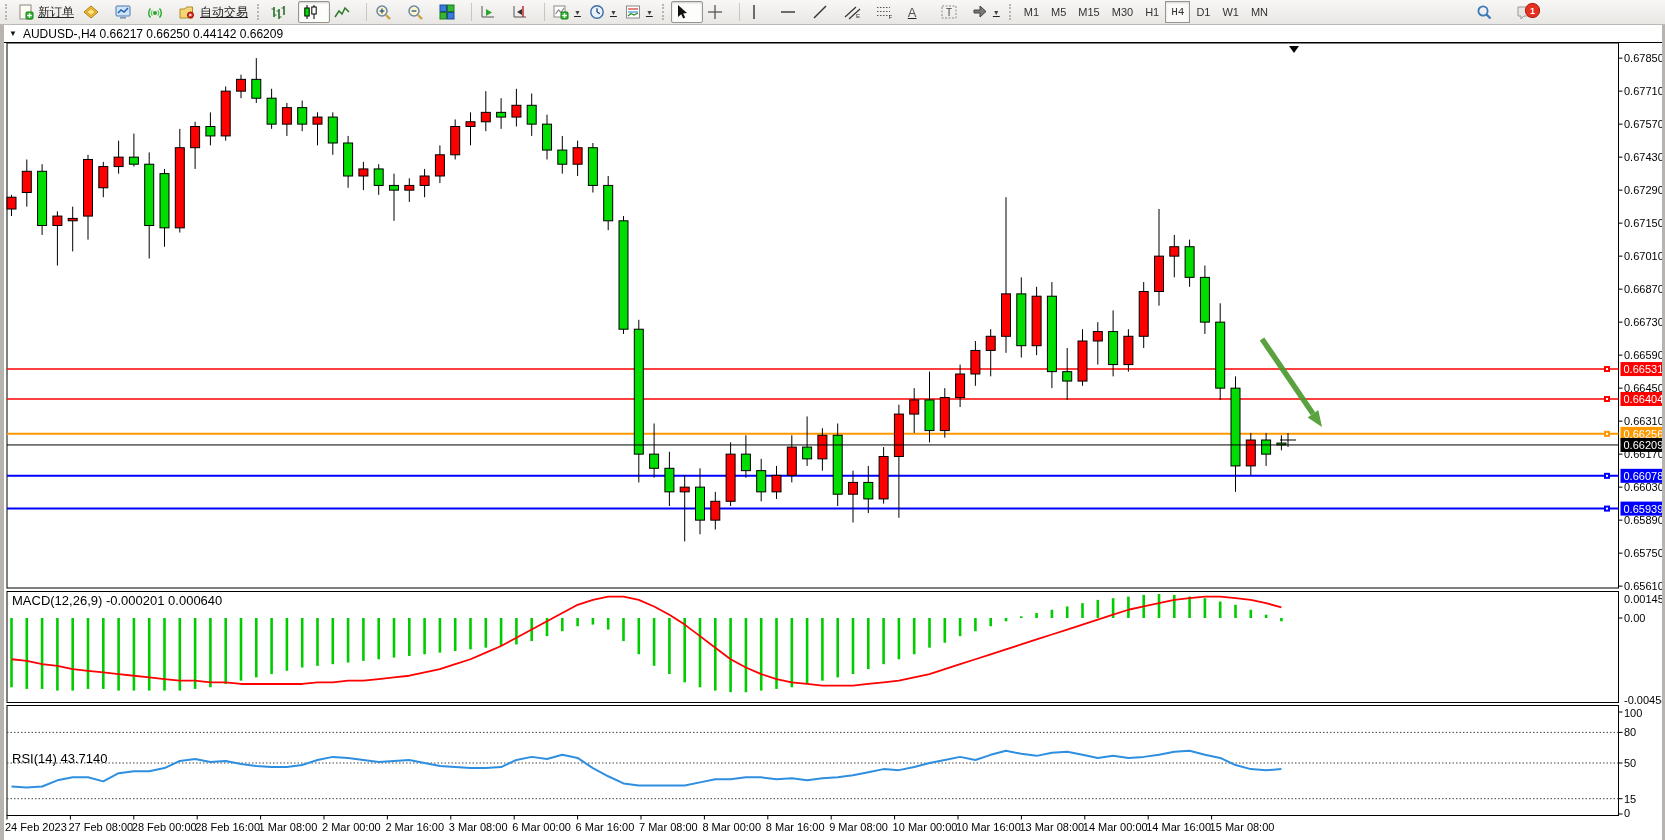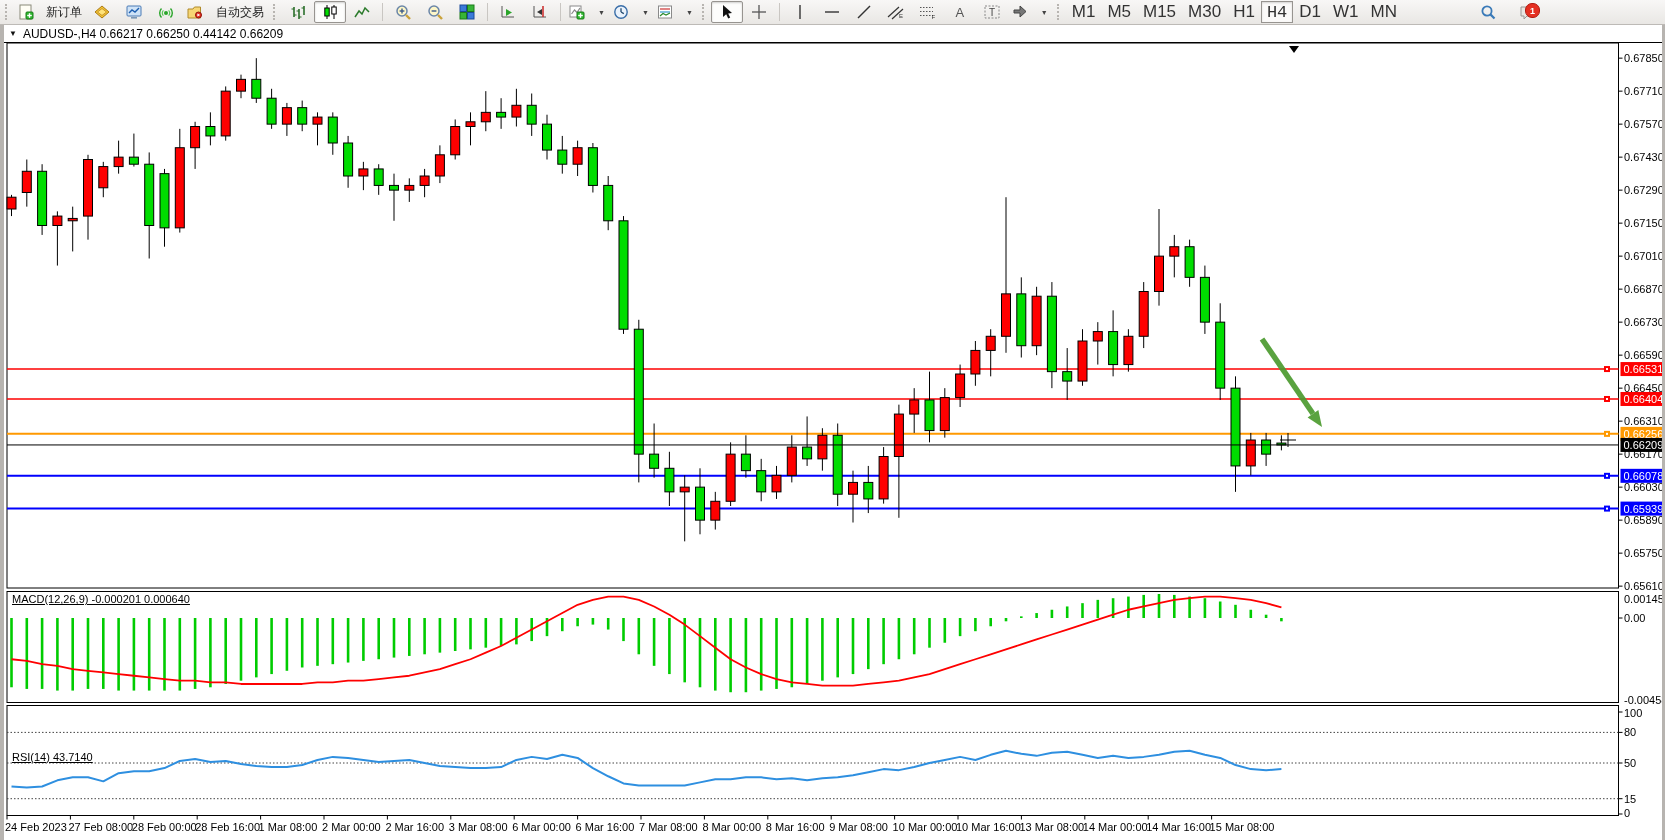--- a/index.html
+++ b/index.html
@@ -4,38 +4,38 @@
 <style>
   html,body{margin:0;padding:0;background:#d4d0c8;}
   #app{position:relative;width:1665px;height:840px;background:#fff;overflow:hidden;
        font-family:"Liberation Sans",sans-serif;-webkit-font-smoothing:antialiased;}
   
   #toolbar{position:absolute;left:0;top:0;width:1665px;height:24px;
     background:linear-gradient(#f8f7f6,#e9e7e4);border-bottom:1px solid #bdbab6;
     display:flex;align-items:center;font-size:12px;color:#222;z-index:5;}
   .handle{width:3px;height:16px;border-left:2px dotted #b8b5b1;margin:0 4px 0 5px;}
   .vsep{width:1px;height:18px;background:#c9c6c2;margin:0 4px;}
-  .tbtn{height:20px;min-width:24px;padding:0 3px;display:flex;align-items:center;justify-content:center;
-    gap:12px;border:1px solid transparent;border-radius:2px;cursor:default;white-space:nowrap;}
+  .tbtn{height:20px;min-width:24px;padding:0 3px;display:flex;align-items:center;justify-content:flex-start;
+    gap:4px;border:1px solid transparent;border-radius:2px;cursor:default;white-space:nowrap;text-decoration:underline;}
   .tbtn.active{background:#fdfdfc;border:1px solid #979490;box-shadow:inset 0 1px 2px rgba(0,0,0,.18);}
-  .tf{font-size:17px;color:#333;padding:0 5px;height:20px;display:flex;align-items:center;border:1px solid transparent;}
+  .tf{font-size:11px;color:#333;padding:0 5px;height:20px;display:flex;align-items:center;border:1px solid transparent;}
   .tf.active{background:#fbfaf9;border:1px solid #979490;box-shadow:inset 0 1px 2px rgba(0,0,0,.15);font-family:Liberation Mono, monospace;}
   .dd{font-size:7px;color:#444;margin-left:1px;}
   .right-icons{position:absolute;left:1472px;top:0;height:24px;display:flex;align-items:center;gap:8px;}
   .badge{position:absolute;top:1px;left:12px;min-width:13px;height:13px;border-radius:7px;background:#e53022;
     color:#fff;font-size:9px;font-weight:bold;display:flex;align-items:center;justify-content:center;
     border:1px solid #b01a10;}
   
   #chartwin{position:absolute;left:0;top:24px;width:1665px;height:816px;background:#fff;
     border-left:4px solid #b7b4b0;border-right:3px solid #b7b4b0;box-sizing:border-box;}
   #titlerow{position:absolute;left:0;top:1px;width:1658px;height:17px;background:#fff;
     border-bottom:1px solid #000;font-size:12px;color:#000;display:flex;align-items:center;z-index:3;}
   #titlerow .tri{font-size:8px;margin:0 6px 0 5px;color:#111;}
   #chart-svg{position:absolute;left:0;top:0;z-index:1;}
-  .indlabel{position:absolute;font-size:11px;color:#000;z-index:2;text-decoration:underline;}
+  .indlabel{position:absolute;font-size:13px;color:#000;z-index:2;}
 </style>
 </head>
 <body>
 
 <div id="app">
 
   <div id="toolbar">
     <div class="handle"></div>
     <div class="tbtn">
       <svg width="16" height="16">

